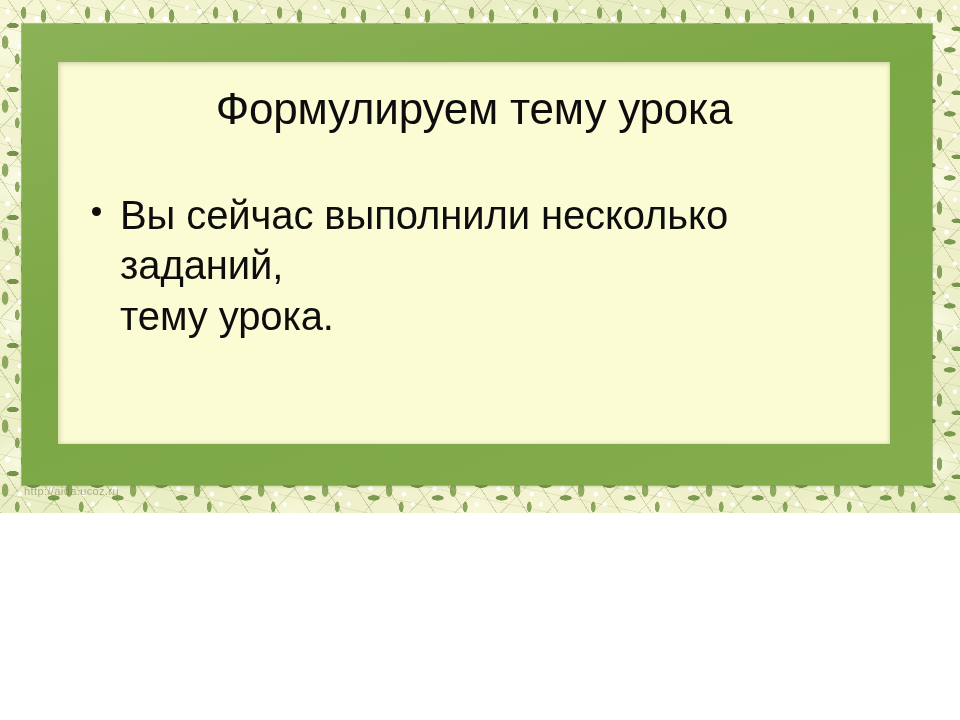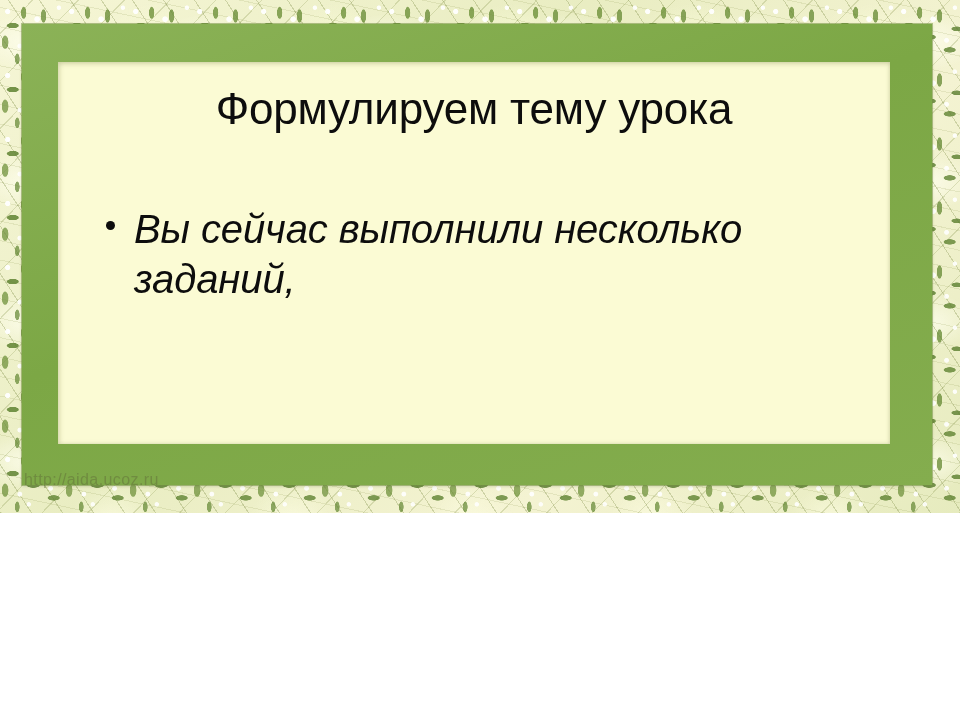--- a/index.html
+++ b/index.html
@@ -103,24 +103,23 @@
     letter-spacing: -0.2px;
     white-space: nowrap;
   }
 
   
   .body-list {
     position: absolute;
     left: 24px;
     top: 128px;
     right: 52px;
-    margin: 14px;
+    margin: 0;
     padding: 0;
     list-style: none;
-    font-style: italic;
   }
 
   .bullet-item {
     position: relative;
     padding-left: 38px;
     font-size: 40px;
     line-height: 1.26;
     color: #0d0d0d;
     font-weight: 400;
     letter-spacing: -0.1px;
@@ -137,22 +136,22 @@
   }
 
   .bullet-line {
     display: block;
   }
 
   
   .watermark {
     position: absolute;
     left: 24px;
-    bottom: 24px;
-    font-size: 16px;
+    bottom: 16px;
+    font-size: 11px;
     letter-spacing: 0.4px;
     color: rgba(96,108,56,0.48);
     font-family: "Liberation Sans", "DejaVu Sans", sans-serif;
     user-select: none;
     pointer-events: none;
   }
 </style>
 </head>
 <body>
 
@@ -163,20 +162,21 @@
   <div class="green-frame">
 
     <div class="content-panel">
 
       <div class="slide-title">Формулируем тему урока</div>
 
       <ul class="body-list">
         <li class="bullet-item">
           <span class="bullet-dot"></span>
           <span class="bullet-line">Вы сейчас выполнили несколько заданий,</span>
+          <span class="bullet-line">тему урока.</span>
         </li>
       </ul>
 
     </div>
   </div>
 
   <div class="watermark">http://aida.ucoz.ru</div>
 
 </div>
 

